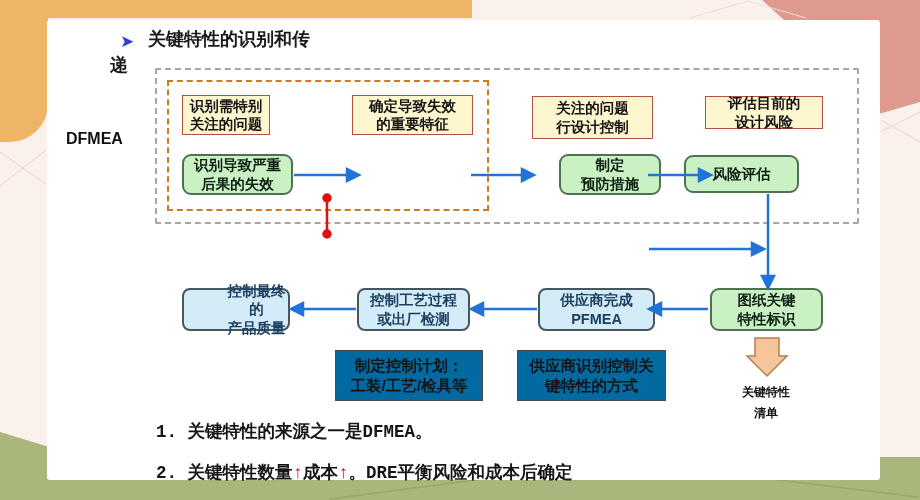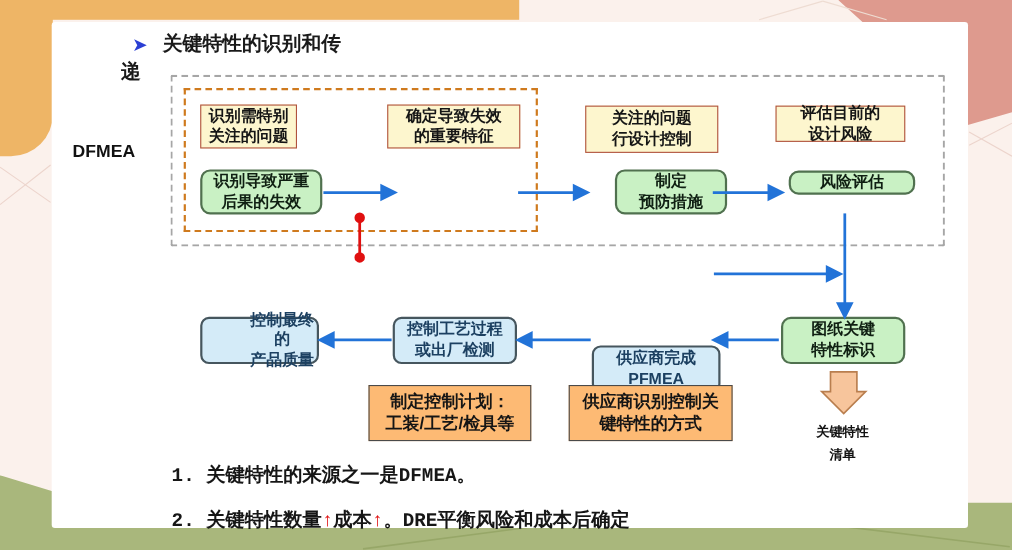--- a/index.html
+++ b/index.html
@@ -27,21 +27,21 @@
   
   .outer-dash{left:155px;top:68px;width:700px;height:152px;border:2px dashed #a6a6a6;border-radius:2px;}
   .inner-dash{left:167px;top:80px;width:318px;height:127px;border:2px dashed #cf7a1e;}
   .level-dash{left:235px;top:228px;width:185px;height:45px;border:2px dashed #c9a050;}
   .level-label{position:absolute;left:12px;top:4px;font-size:19px;line-height:23px;font-weight:bold;
     color:#111;white-space:pre-line;}
   
   .node{display:flex;align-items:center;justify-content:center;text-align:center;
     font-weight:bold;white-space:pre-line;box-sizing:border-box;line-height:1.25;}
   .ybox{background:#fdf6ce;border:1.5px solid #b0523e;color:#151515;font-size:14.5px;}
-  .ybox2{background:#fdba74;border:1.5px solid #4a4a4a;color:#151515;font-size:15.5px;}
+  .ybox2{background:#0369a1;border:1.5px solid #4a4a4a;color:#151515;font-size:15.5px;}
   .gbox{background:#c9f1c4;border:2px solid #50714f;border-radius:9px;color:#0f1f12;font-size:14.5px;}
   .bbox{background:#d4ebf8;border:2px solid #46565e;border-radius:8px;color:#1c4061;font-size:14.5px;}
   .list-label{left:716px;top:382px;width:100px;text-align:center;font-size:12px;line-height:21px;
     font-weight:bold;color:#111;white-space:pre-line;}
   
   .note{font-size:17.5px;font-weight:bold;color:#161616;font-family:Liberation Mono, monospace;}
   .note .up{color:#e01010;}
   .overlay-svg{position:absolute;left:0;top:0;width:920px;height:500px;pointer-events:none;}
 </style>
 </head>
@@ -83,29 +83,29 @@
 的重要特征</div>
   <div class="abs node ybox" style="left:532px;top:96px;width:121px;height:43px;">关注的问题
 行设计控制</div>
   <div class="abs node ybox" style="left:705px;top:96px;width:118px;height:33px;">评估目前的
 设计风险</div>
 
   <div class="abs node gbox" style="left:182px;top:154px;width:111px;height:41px;">识别导致严重
 后果的失效</div>
   <div class="abs node gbox" style="left:559px;top:154px;width:102px;height:41px;">制定
 预防措施</div>
-  <div class="abs node gbox" style="left:717px;top:155px;width:115px;height:22px;">风险评估</div>
+  <div class="abs node gbox" style="left:684px;top:155px;width:115px;height:38px;">风险评估</div>
 
 
 
   <div class="abs node bbox" style="left:182px;top:288px;width:108px;height:43px;padding-left:41px;">控制最终的
 产品质量</div>
   <div class="abs node bbox" style="left:357px;top:288px;width:113px;height:43px;">控制工艺过程
 或出厂检测</div>
-  <div class="abs node bbox" style="left:538px;top:288px;width:117px;height:43px;margin-top:26px;">供应商完成
+  <div class="abs node bbox" style="left:538px;top:288px;width:117px;height:43px;">供应商完成
 PFMEA</div>
   <div class="abs node gbox" style="left:710px;top:288px;width:113px;height:43px;">图纸关键
 特性标识</div>
 
   <div class="abs node ybox2" style="left:335px;top:350px;width:148px;height:51px;">制定控制计划：
 工装/工艺/检具等</div>
   <div class="abs node ybox2" style="left:517px;top:350px;width:149px;height:51px;">供应商识别控制关
 键特性的方式</div>
 
   <div class="abs list-label">关键特性

